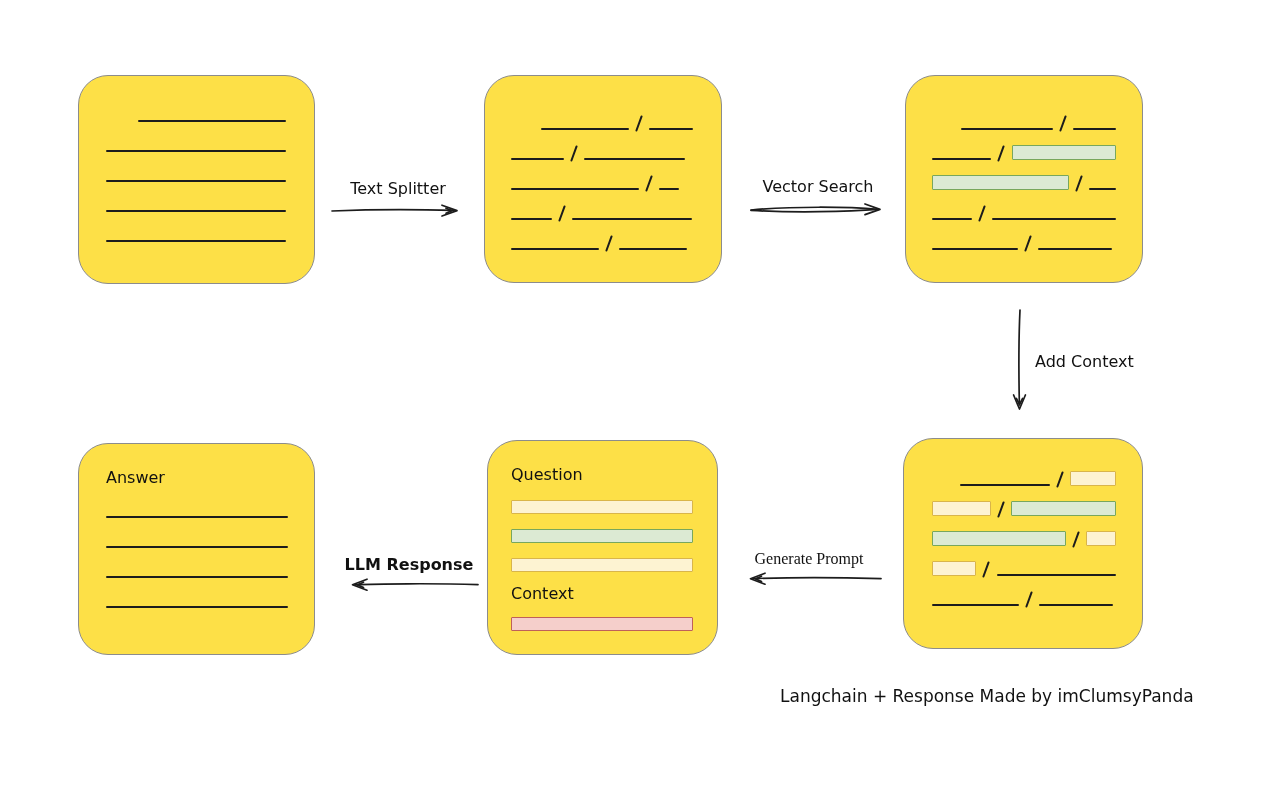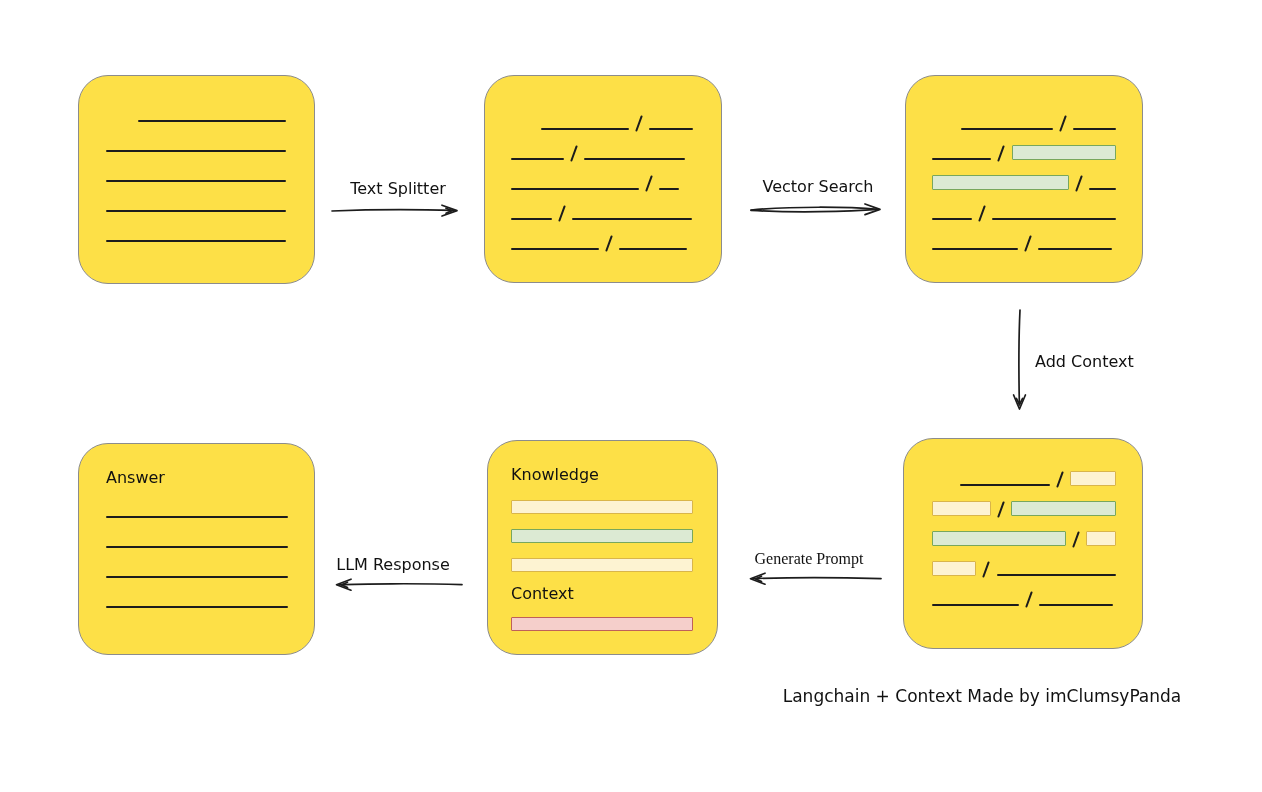--- a/index.html
+++ b/index.html
@@ -48,21 +48,21 @@
   .answer-rows{margin-top:0px;}
 
   .arrow-group{position:absolute;text-align:center;}
   .arrow-label{font-size:16px;line-height:21px;white-space:nowrap;color:var(--text);margin-top:30px;}
   .arrow-svg{display:block;margin:2px auto 0 auto;}
   svg path{stroke:var(--line);stroke-width:1.7;fill:none;stroke-linecap:round;stroke-linejoin:round;}
 
   .ag-text-splitter{left:328px;top:148px;width:140px;}
   .ag-vector-search{left:746px;top:146px;width:144px;}
   .ag-generate-prompt{left:733px;top:518px;width:152px;font-family:Liberation Serif, serif;}
-  .ag-llm-response{left:320px;top:524px;width:146px;}
+  .ag-llm-response{left:336px;top:524px;width:146px;font-weight:bold;}
   .add-context-svg{position:absolute;left:1011px;top:308px;}
   .add-context-label{position:absolute;left:1035px;top:352px;font-size:16px;white-space:nowrap;}
 
   .caption{
     position:absolute;left:780px;top:686px;width:404px;text-align:center;
     font-size:17px;color:var(--text);white-space:nowrap;
   }
 </style>
 </head>
 <body>
@@ -209,21 +209,21 @@
 <div class="arrow-group ag-generate-prompt">
   <div class="arrow-label">Generate Prompt</div>
   <svg class="arrow-svg" width="148" height="16" viewBox="0 0 148 16">
     <path d="M146 7.6 C 100 6.2, 40 6.8, 18 7.6"></path>
     <path d="M30 2.2 L15.5 7.8 L30 13.2"></path>
     <path d="M26.5 5.2 L20.5 7.9 L26.5 10.6"></path>
   </svg>
 </div>
 
 <div class="box box-prompt">
-  <div class="box-label">Knowledge</div>
+  <div class="box-label">Question</div>
   <div>
       <div class="pbar pbar-yellow"></div>
       <div class="pbar pbar-green"></div>
       <div class="pbar pbar-yellow"></div>
     </div>
   <div class="box-label q-label">Context</div>
   <div>
       <div class="pbar q-bar pbar-red"></div>
     </div>
 </div>
@@ -248,13 +248,13 @@
       </div>
       <div class="trow">
         <span class="seg-line" style="width: 182px;"></span>
       </div>
       <div class="trow">
         <span class="seg-line" style="width: 182px;"></span>
       </div>
     </div>
 </div>
 
-<div class="caption">Langchain + Context Made by imClumsyPanda</div>
+<div class="caption">Langchain + Response Made by imClumsyPanda</div>
 
 </body></html>

